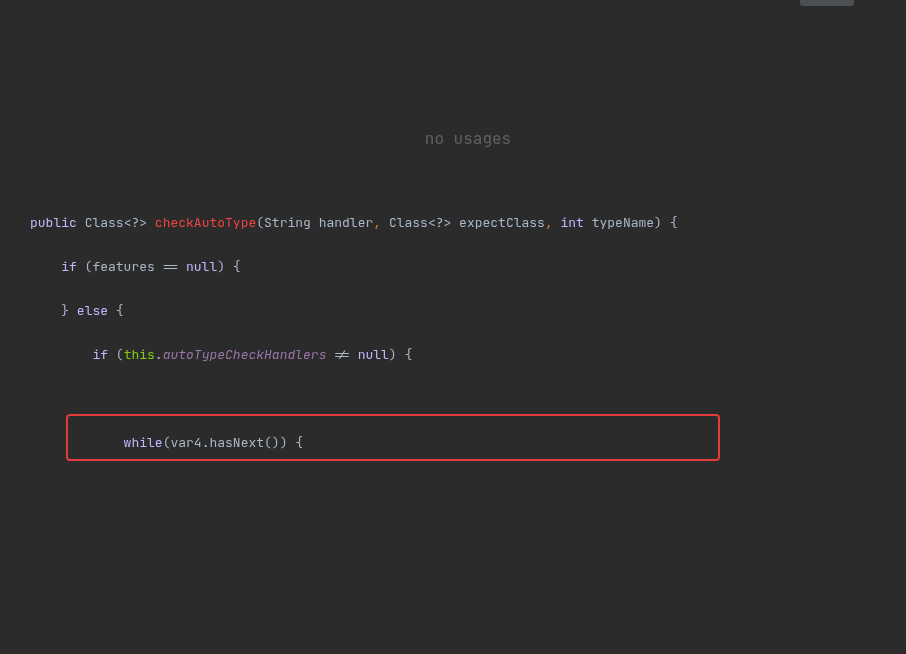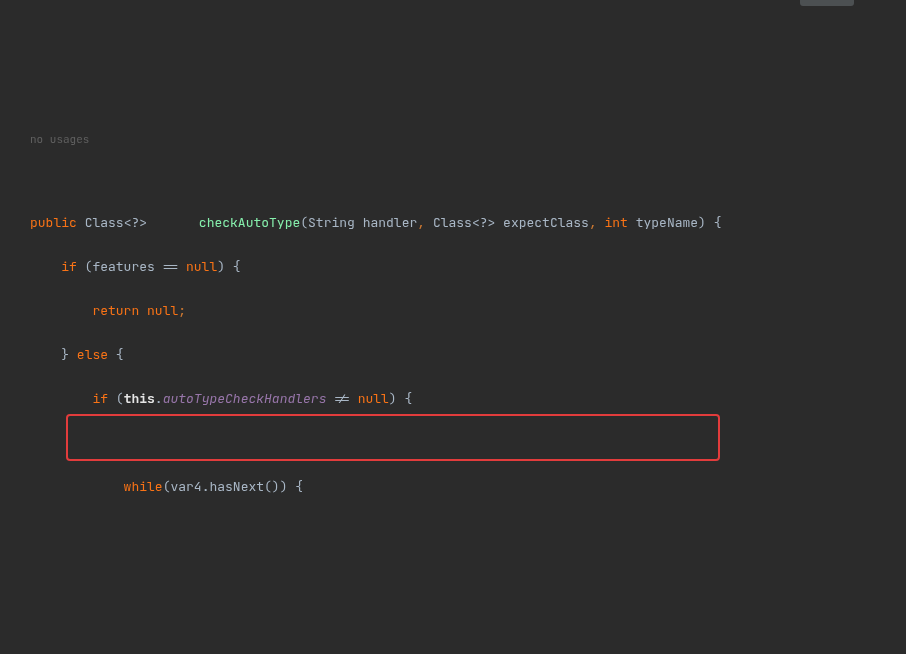--- a/index.html
+++ b/index.html
@@ -9,33 +9,34 @@
     font-size: 13px;
     line-height: 22px;
     color: #a9b7c6;
     width: 906px;
     height: 654px;
     overflow: hidden;
     white-space: pre;
   }
   .usages {
     color: #606060;
-    font-size: 11px;
+    font-size: 16px;
     padding-left: 30px;
     line-height: 14px;
+    text-align: center;
   }
   .code {
     padding-left: 4px;
   }
   .line {
     padding-left: 26px;
   }
-  .kw { color: #f97316; }
-  .method-def { color: #86efac; margin-left: 44px; }
-  .this { color: #e5e5e5; font-weight: bold; }
+  .kw { color: #c4b5fd; }
+  .method-def { color: #ef4444; }
+  .this { color: #84cc16; }
   .field { color: #9876aa; font-style: italic; }
   .comma { color: #cc7832; }
   .semi { color: #cc7832; }
 
   .red-box {
     position: absolute;
     border: 2px solid #e23c3c;
     border-radius: 4px;
     left: 66px;
     top: 414px;
@@ -58,21 +59,20 @@
 
 
 
 <div class="top-btn"></div>
 
 <div class="usages">no usages</div>
 
 <div class="code">
 <div class="line"><span class="kw">public</span> <span>Class&lt;?&gt;</span> <span class="method-def">checkAutoType</span><span>(String handler</span><span class="comma">, </span><span>Class&lt;?&gt; expectClass</span><span class="comma">, </span><span class="kw">int</span> <span>typeName) {</span></div>
 <div class="line">    <span class="kw">if</span><span> (features == </span><span class="kw">null</span><span>) {</span></div>
-<div class="line">        <span class="kw">return</span> <span class="kw">null</span><span class="semi">;</span></div>
 <div class="line">    <span>}</span> <span class="kw">else</span> <span>{</span></div>
 <div class="line">        <span class="kw">if</span> (<span class="this">this</span><span>.</span><span class="field">autoTypeCheckHandlers</span><span> != </span><span class="kw">null</span><span>) {</span></div>
 <div class="line"> </div>
 <div class="line">            <span class="kw">while</span><span>(var4.hasNext()) {</span></div>
 <div class="line">                </div>
 
 
 
 
 

